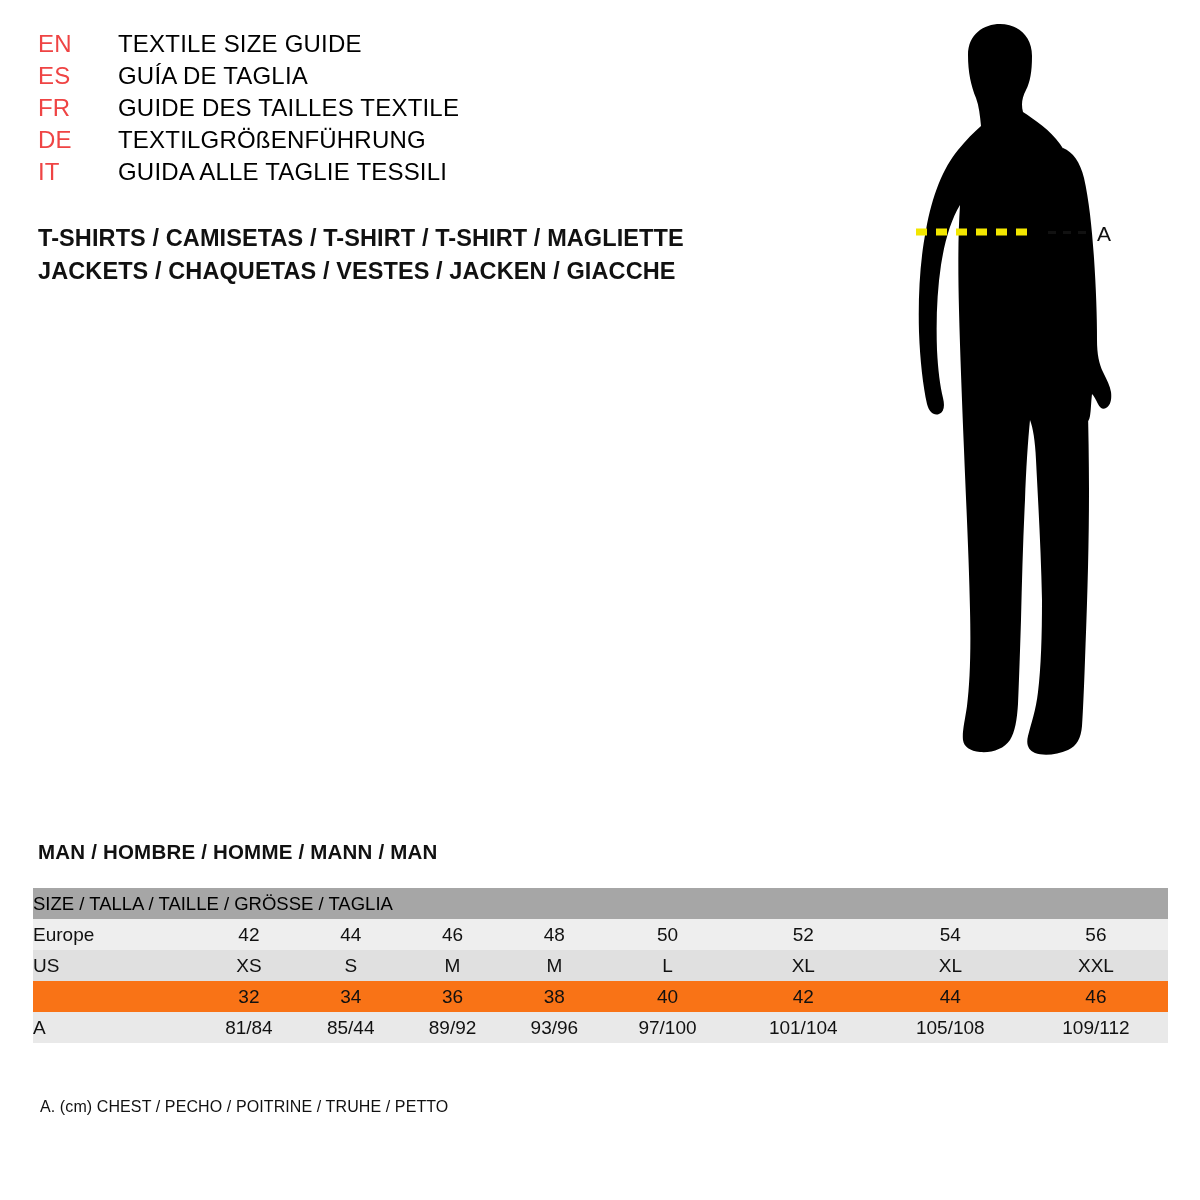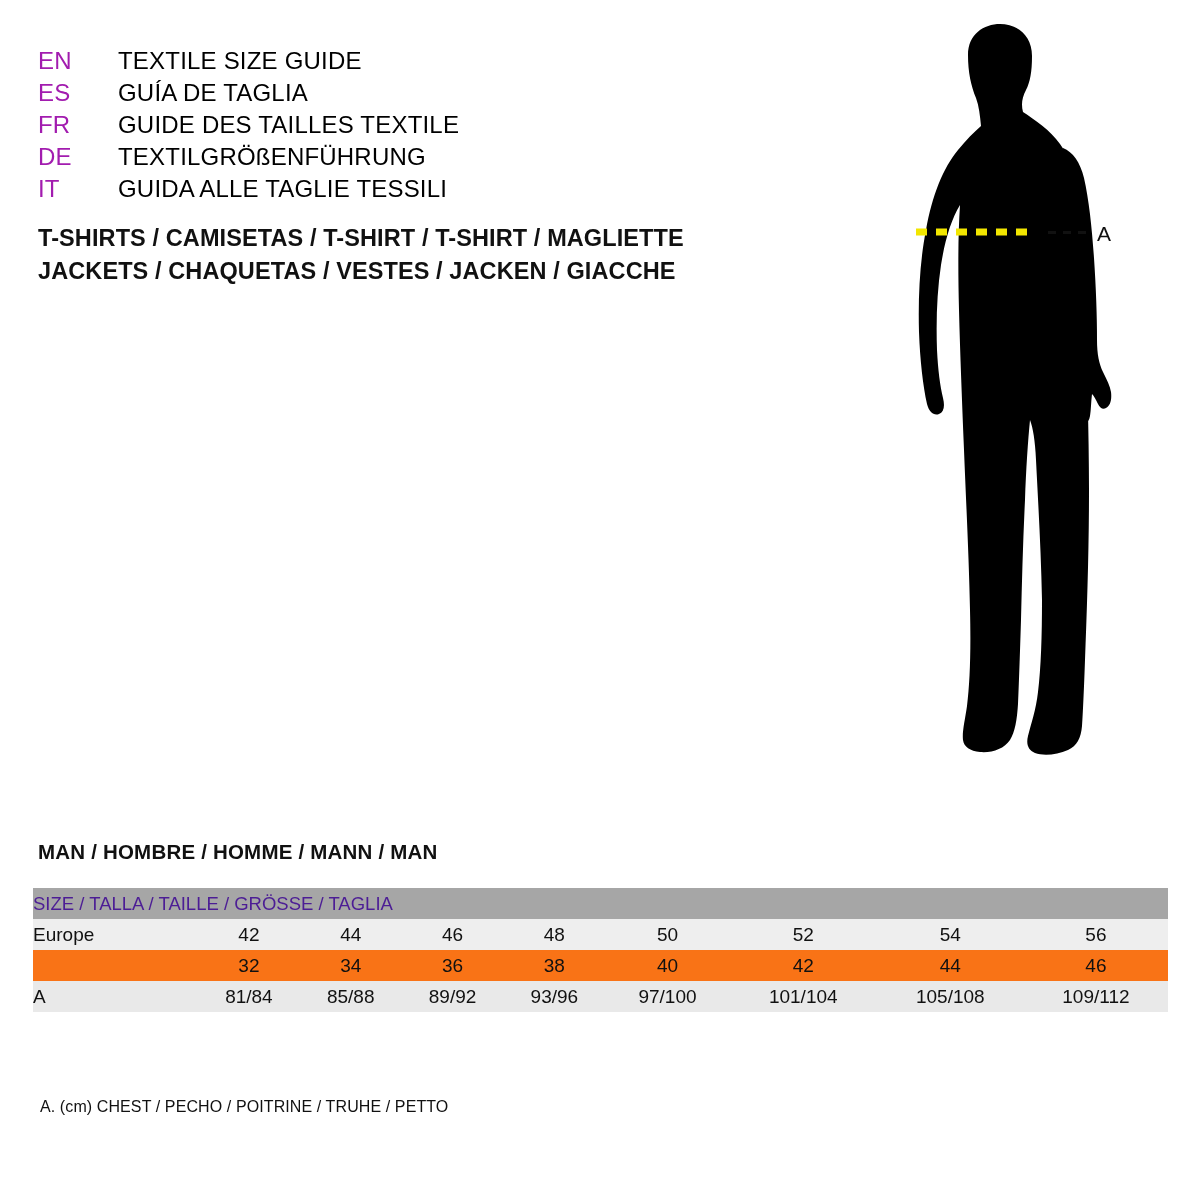--- a/index.html
+++ b/index.html
@@ -26,22 +26,21 @@
   .lang-row {
     display: flex;
     align-items: baseline;
     height: 32px;
     font-size: 24px;
     letter-spacing: 0.2px;
   }
   .lang-code {
     width: 80px;
     flex: 0 0 80px;
-    color: #a21caf;
-    margin-top: 17px;
+    color: #ef4444;
   }
   .lang-text {
     color: #000000;
     white-space: nowrap;
   }
 
   .category-block {
     position: absolute;
     left: 38px;
     top: 222px;
@@ -101,21 +100,21 @@
     font-size: 19px;
   }
   table.size-table td {
     padding: 0;
     height: 31px;
     vertical-align: middle;
   }
   .row-head td {
     background: #a6a6a6;
     font-size: 18.5px;
-    color: #4c1d95;
+    color: #000000;
   }
   .row-light td { background: #eeeeee; }
   .row-mid td { background: #e0e0e0; }
   .row-white td { background: #f97316; }
   .row-grey td { background: #e9e9e9; }
 
   td.label-cell {
     padding-left: 10px;
     text-align: left;
     white-space: nowrap;
@@ -238,35 +237,46 @@
       <td class="label-cell" style="width:165px">Europe</td>
       <td class="val-cell">42</td>
       <td class="val-cell">44</td>
       <td class="val-cell">46</td>
       <td class="val-cell">48</td>
       <td class="val-cell">50</td>
       <td class="val-cell">52</td>
       <td class="val-cell">54</td>
       <td class="val-cell">56</td>
     </tr>
+    <tr class="row-mid">
+      <td class="label-cell">US</td>
+      <td class="val-cell">XS</td>
+      <td class="val-cell">S</td>
+      <td class="val-cell">M</td>
+      <td class="val-cell">M</td>
+      <td class="val-cell">L</td>
+      <td class="val-cell">XL</td>
+      <td class="val-cell">XL</td>
+      <td class="val-cell">XXL</td>
+    </tr>
     <tr class="row-white">
       <td class="label-cell"></td>
       <td class="val-cell">32</td>
       <td class="val-cell">34</td>
       <td class="val-cell">36</td>
       <td class="val-cell">38</td>
       <td class="val-cell">40</td>
       <td class="val-cell">42</td>
       <td class="val-cell">44</td>
       <td class="val-cell">46</td>
     </tr>
     <tr class="row-grey">
       <td class="label-cell">A</td>
       <td class="val-cell">81/84</td>
-      <td class="val-cell">85/88</td>
+      <td class="val-cell">85/44</td>
       <td class="val-cell">89/92</td>
       <td class="val-cell">93/96</td>
       <td class="val-cell">97/100</td>
       <td class="val-cell">101/104</td>
       <td class="val-cell">105/108</td>
       <td class="val-cell">109/112</td>
     </tr>
   </tbody>
 </table>
 

